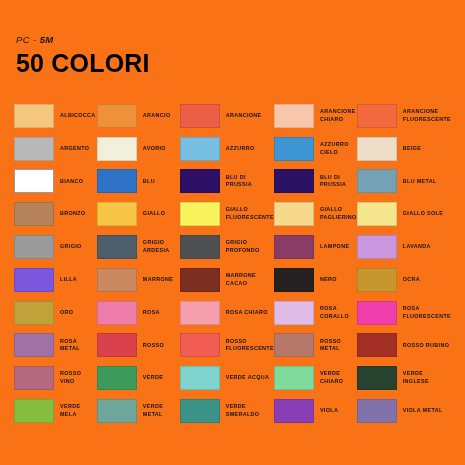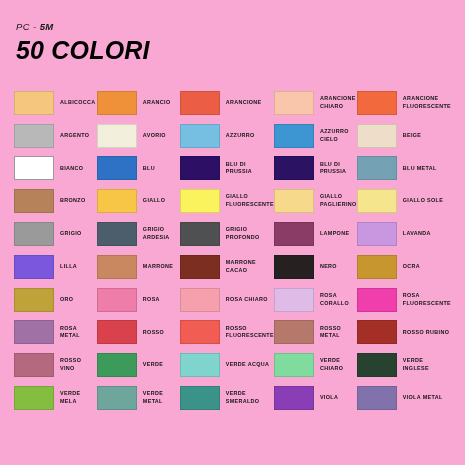--- a/index.html
+++ b/index.html
@@ -11,42 +11,41 @@
     width: 465px;
     height: 465px;
     font-family: "Liberation Sans", sans-serif;
     color: #111111;
     overflow: hidden;
   }
   .page {
     width: 465px;
     height: 465px;
     box-sizing: border-box;
-    padding: 22px 14px 0 14px;
-    background: #f9a8d4;
+    padding: 35px 14px 0 14px;
+    background: #f97316;
     position: relative;
   }
   .header {
     margin: 0 0 0 2px;
   }
   .kicker {
     font-size: 9.5px;
     font-style: italic;
     font-weight: bold;
     letter-spacing: 0.4px;
     color: #1a1a1a;
     margin: 0 0 6px 0;
     line-height: 1;
   }
   .kicker .kicker-light {
     font-weight: normal;
   }
   .title {
     font-size: 25px;
-    font-style: italic;
     font-weight: bold;
     letter-spacing: 0.2px;
     color: #000000;
     margin: 0;
     line-height: 1;
   }
   .grid {
     margin-top: 24px;
     display: grid;
     grid-template-columns: repeat(5, 1fr);

